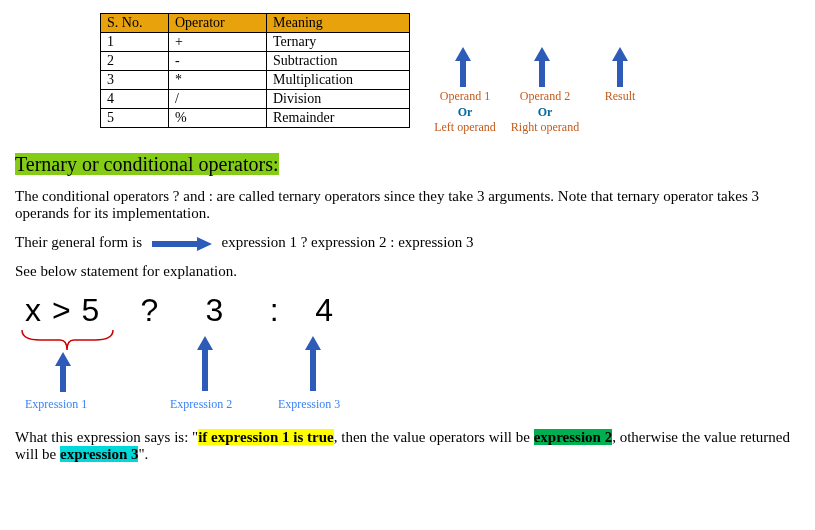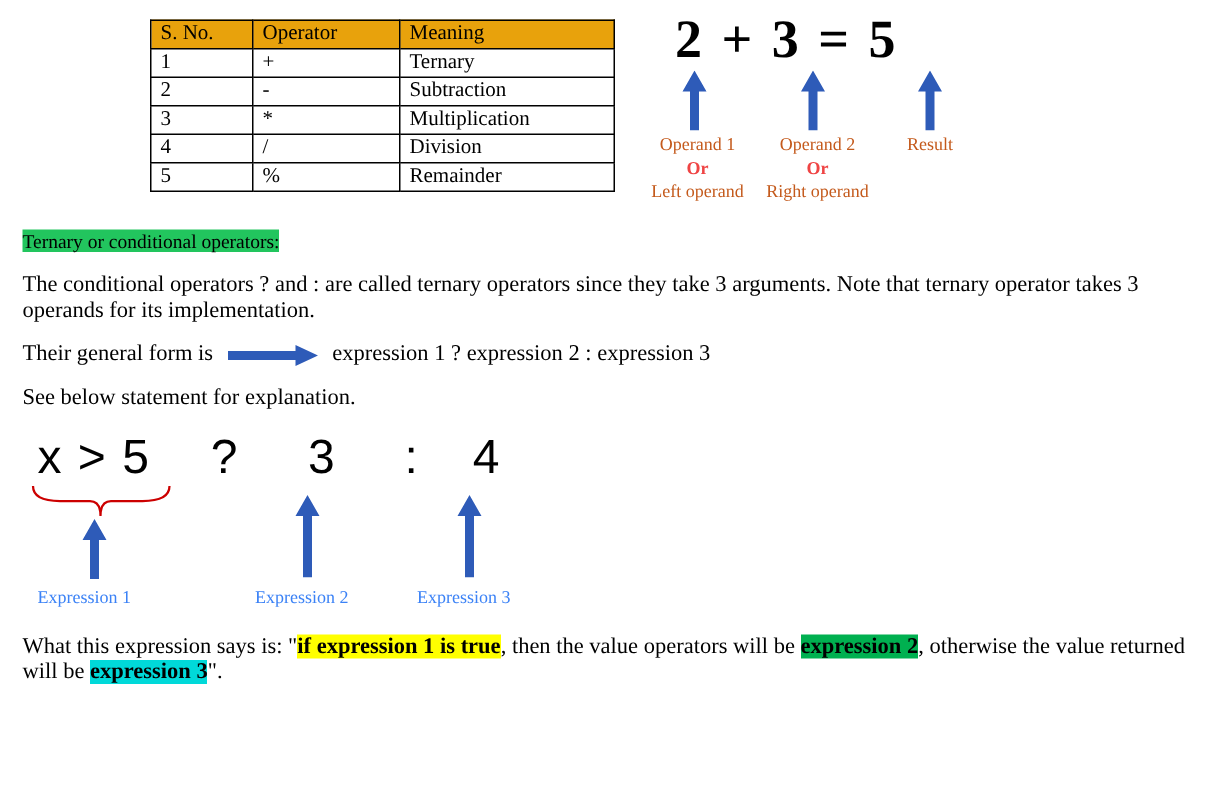--- a/index.html
+++ b/index.html
@@ -53,26 +53,26 @@
     width: 20px;
     height: 40px;
   }
   .eq-label {
     position: absolute;
     font-size: 12px;
     text-align: center;
     color: #c45a1c;
     line-height: 1.3;
   }
-  .eq-label .or { color: #ef4444; font-weight: bold; }
+  .eq-label .or { color: #0369a1; font-weight: bold; }
 
   .section-heading {
-    background: #22c55e;
+    background: #84cc16;
     display: inline;
-    font-size: 13px;
+    font-size: 20px;
     margin-top: 18px;
   }
   p { margin: 12px 0; }
   .arrow-right-svg { vertical-align: middle; margin: 0 6px; }
 
   .ternary-diagram {
     position: relative;
     width: 450px;
     height: 125px;
     margin-top: 10px;
@@ -137,21 +137,20 @@
         </tr>
       <tr>
           <td>5</td>
           <td>%</td>
           <td>Remainder</td>
         </tr>
     </tbody>
   </table>
 
   <div class="equation-diagram">
-    <div class="eq-main">2 + 3 = 5</div>
     <svg class="arrow-up" style="left:3px;top:42px" viewBox="0 0 20 40">
         <path d="M10 0 L18 14 L13 14 L13 40 L7 40 L7 14 L2 14 Z" fill="#2e5bb8"></path>
       </svg>
     <svg class="arrow-up" style="left:82px;top:42px" viewBox="0 0 20 40">
         <path d="M10 0 L18 14 L13 14 L13 40 L7 40 L7 14 L2 14 Z" fill="#2e5bb8"></path>
       </svg>
     <svg class="arrow-up" style="left:160px;top:42px" viewBox="0 0 20 40">
         <path d="M10 0 L18 14 L13 14 L13 40 L7 40 L7 14 L2 14 Z" fill="#2e5bb8"></path>
       </svg>
     <div class="eq-label" style="left:-20px;top:84px;width:70px">

